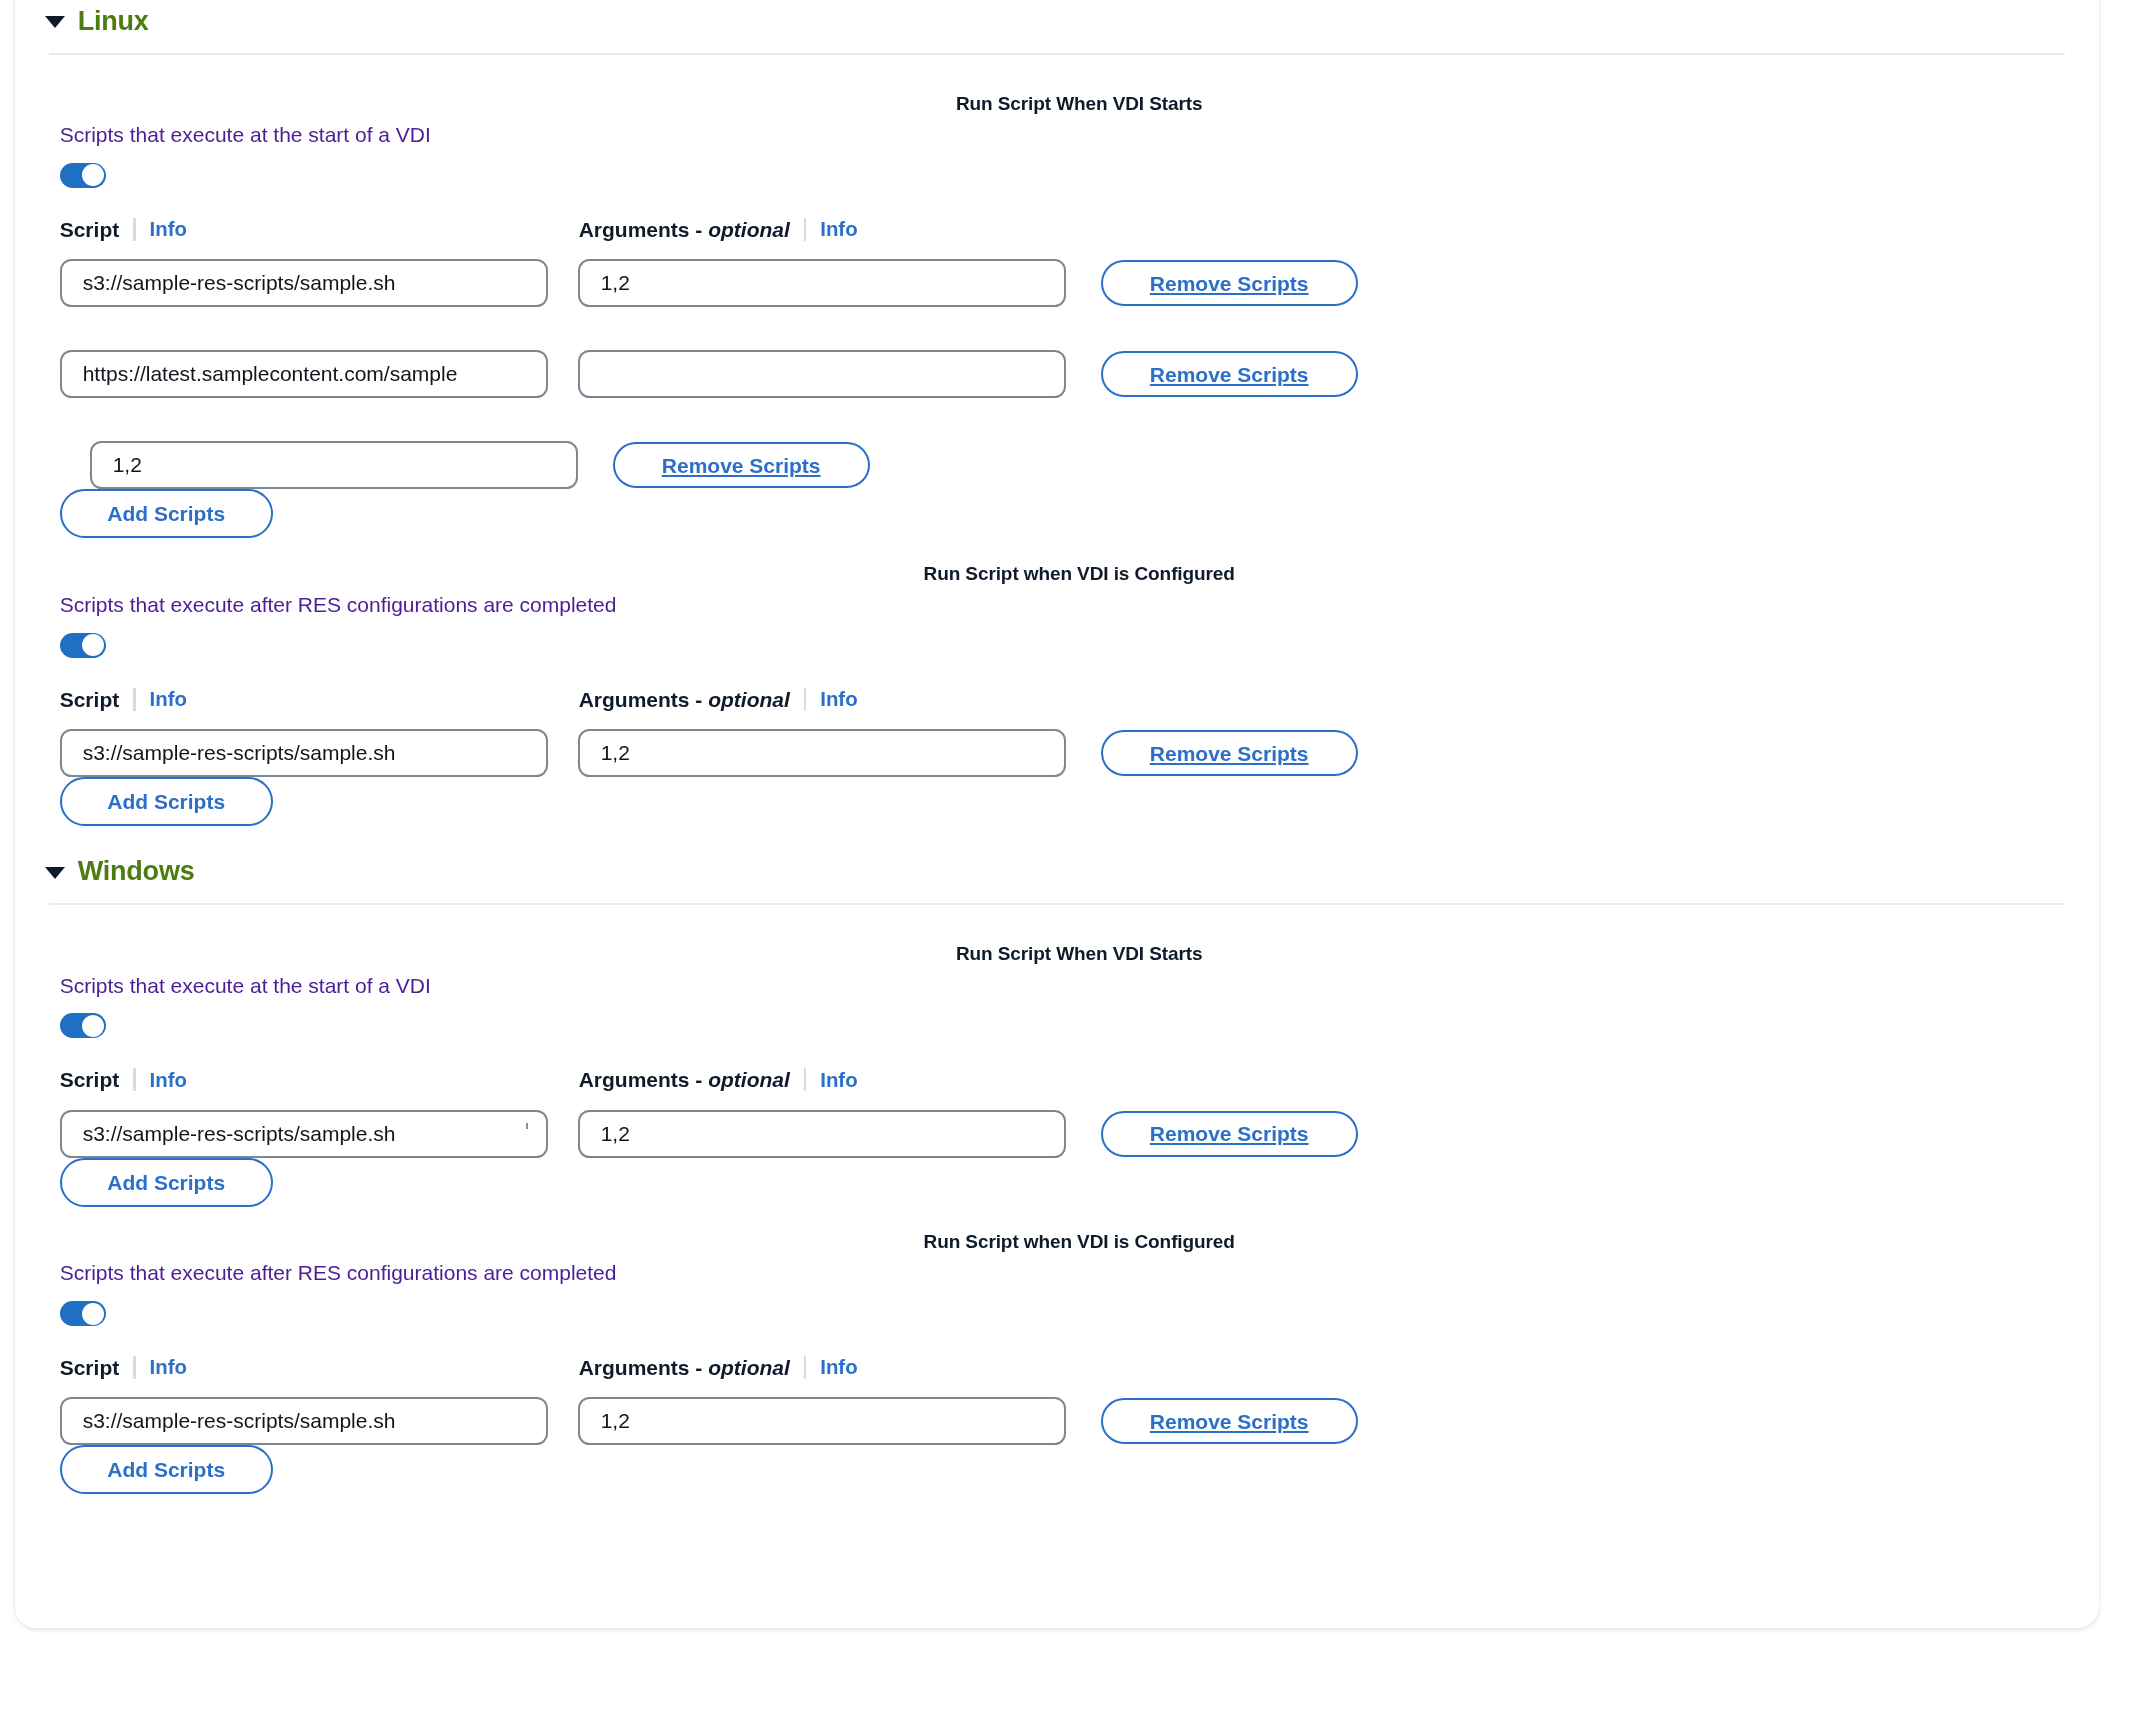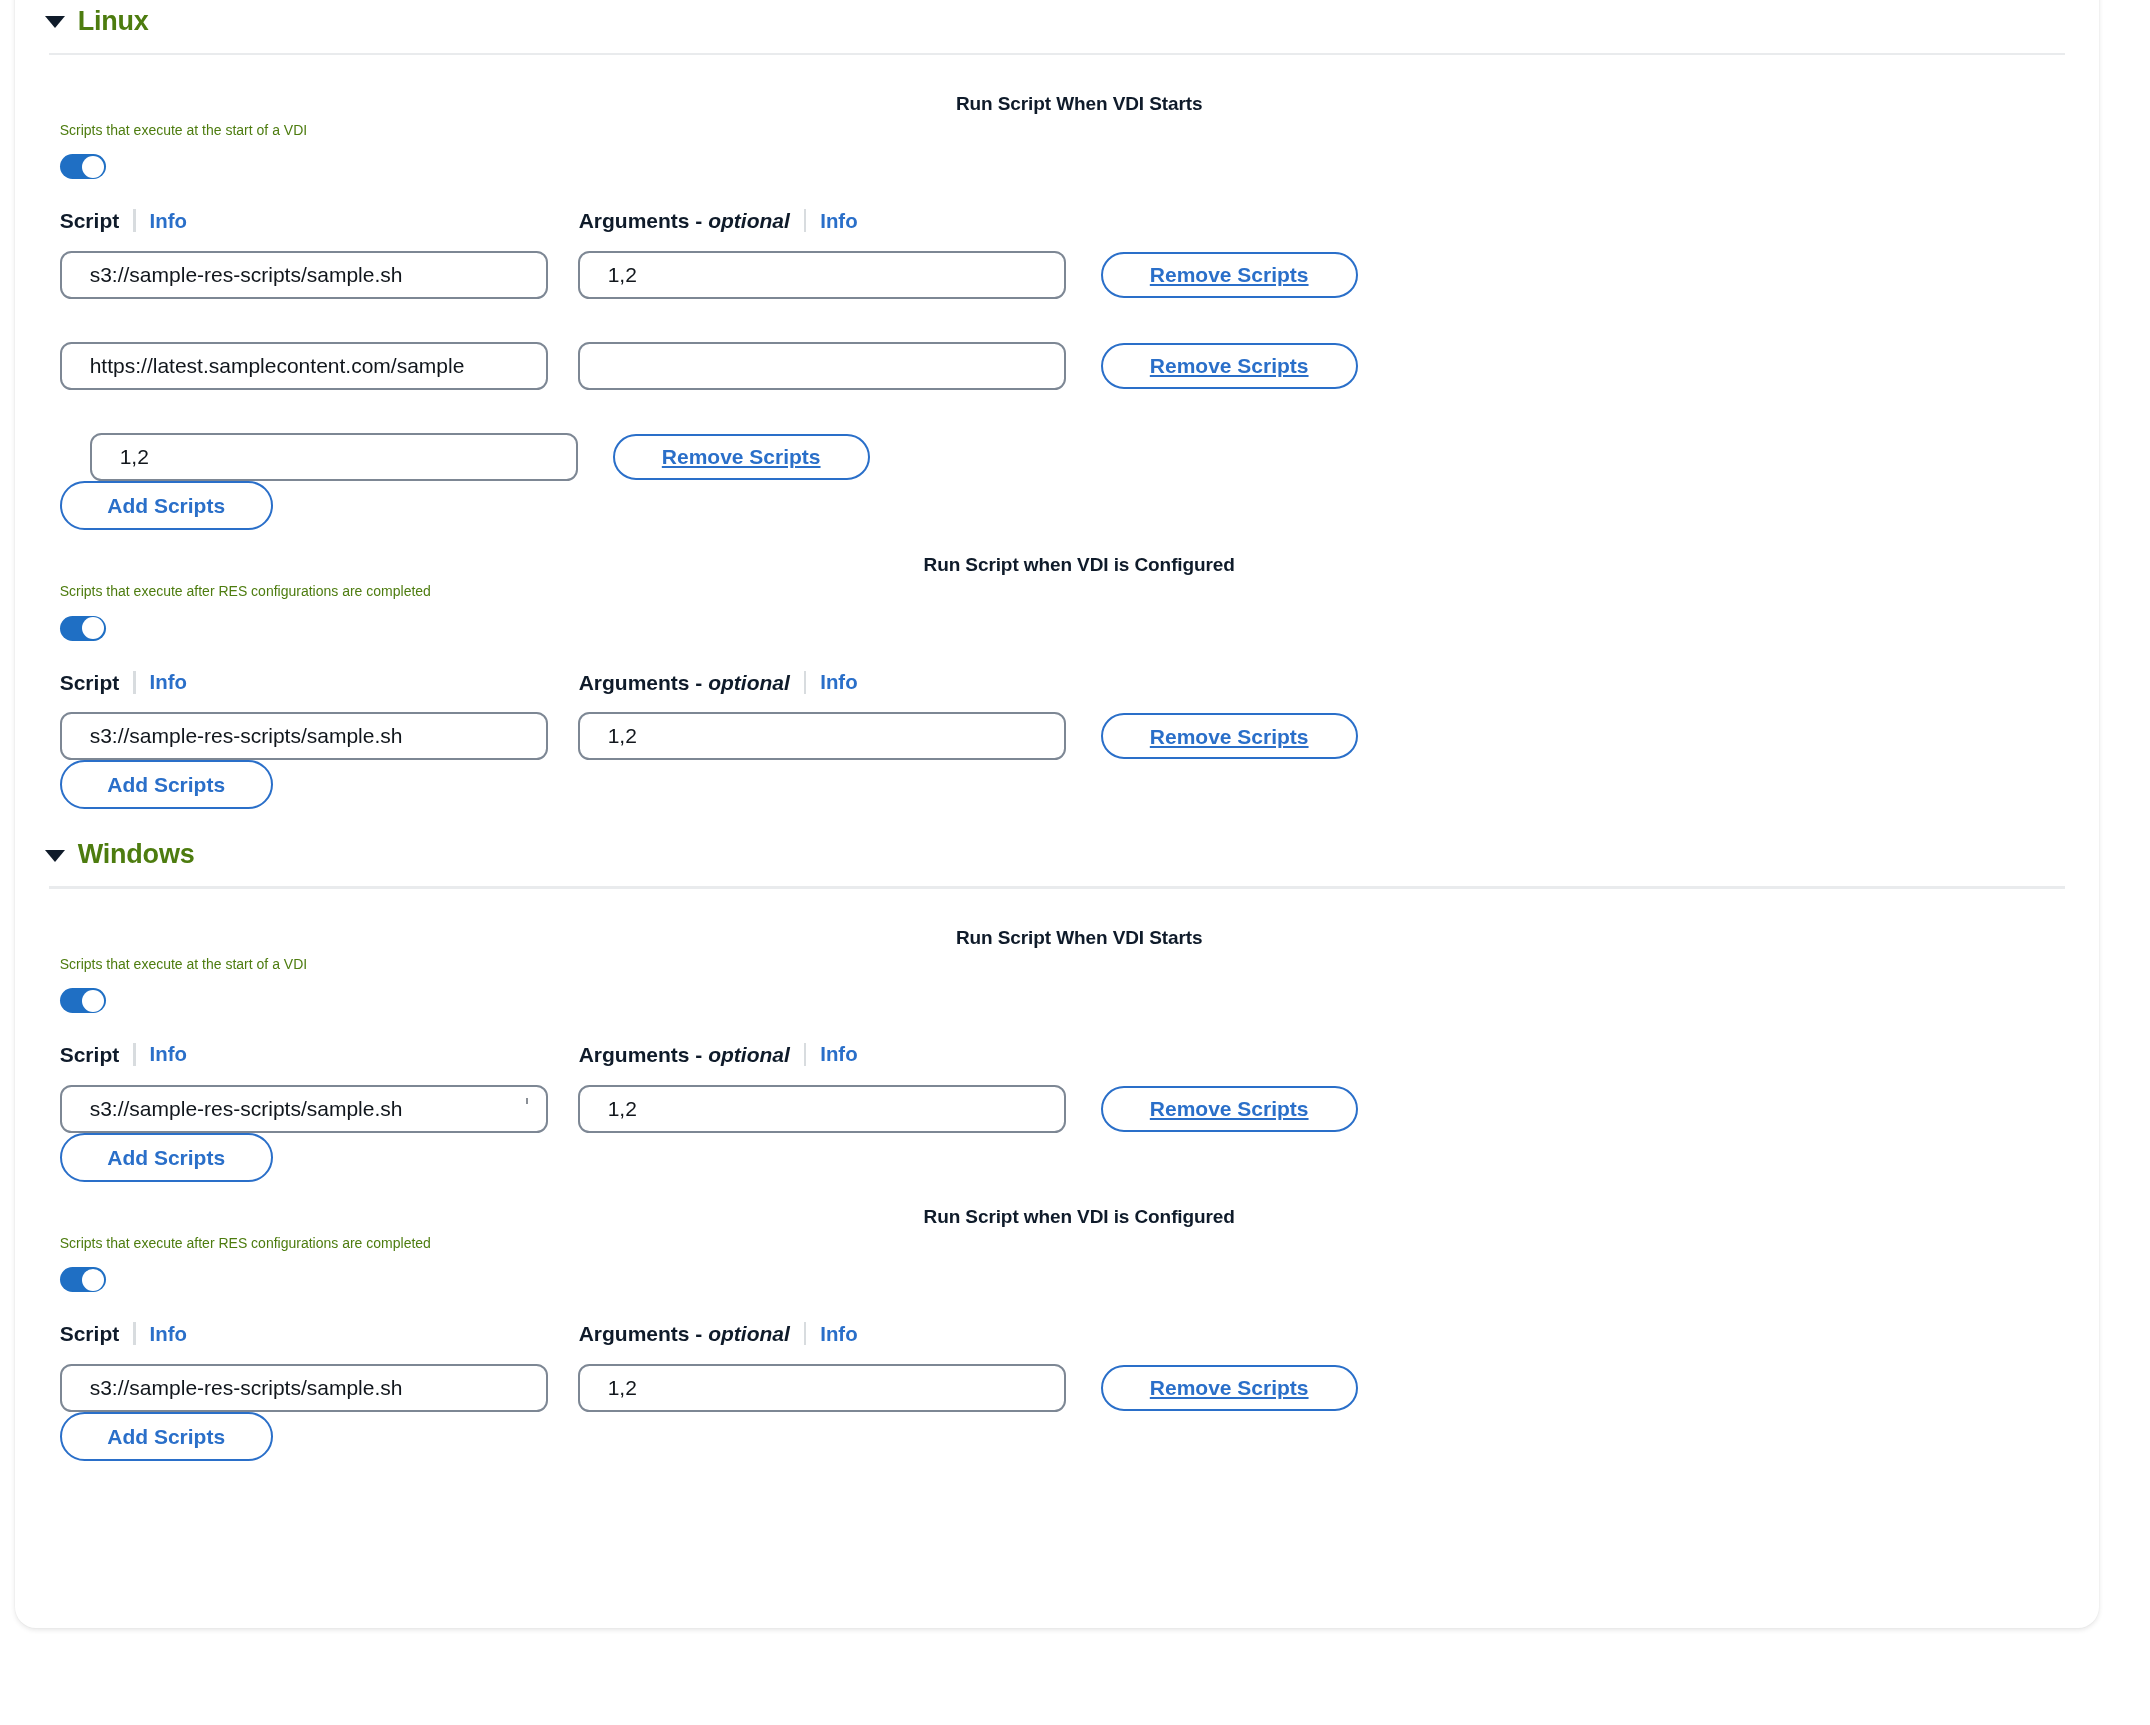--- a/index.html
+++ b/index.html
@@ -68,22 +68,22 @@
   .section { padding-left: 45px; }
   .section-title {
     font-size: 19px;
     font-weight: bold;
     color: #0f1b2a;
     line-height: 1.15;
     letter-spacing: -0.1px;
     text-align: center;
   }
   .section-desc {
-    font-size: 14px;
-    color: #4d7c0f;
+    font-size: 21px;
+    color: #4c1d95;
     line-height: 1.2;
     margin-top: 7.3px;
   }
 
   
   .toggle {
     position: relative;
     width: 46px;
     height: 25px;
     border-radius: 13px;
@@ -141,21 +141,21 @@
     margin-top: 15.5px;
   }
   .script-row + .script-row { margin-top: 43px; }
   .field {
     height: 48px;
     border: 2.4px solid #7d8794;
     border-radius: 11.4px;
     background: #ffffff;
     display: flex;
     align-items: center;
-    padding: 0 28px;
+    padding: 0 21px;
     font-size: 21px;
     color: #11161c;
     overflow: hidden;
     white-space: nowrap;
     position: relative;
   }
   .field.script-field { width: 488px; }
   .field.args-field { width: 488px; margin-left: 30px; }
   .field .val {
     display: block;

